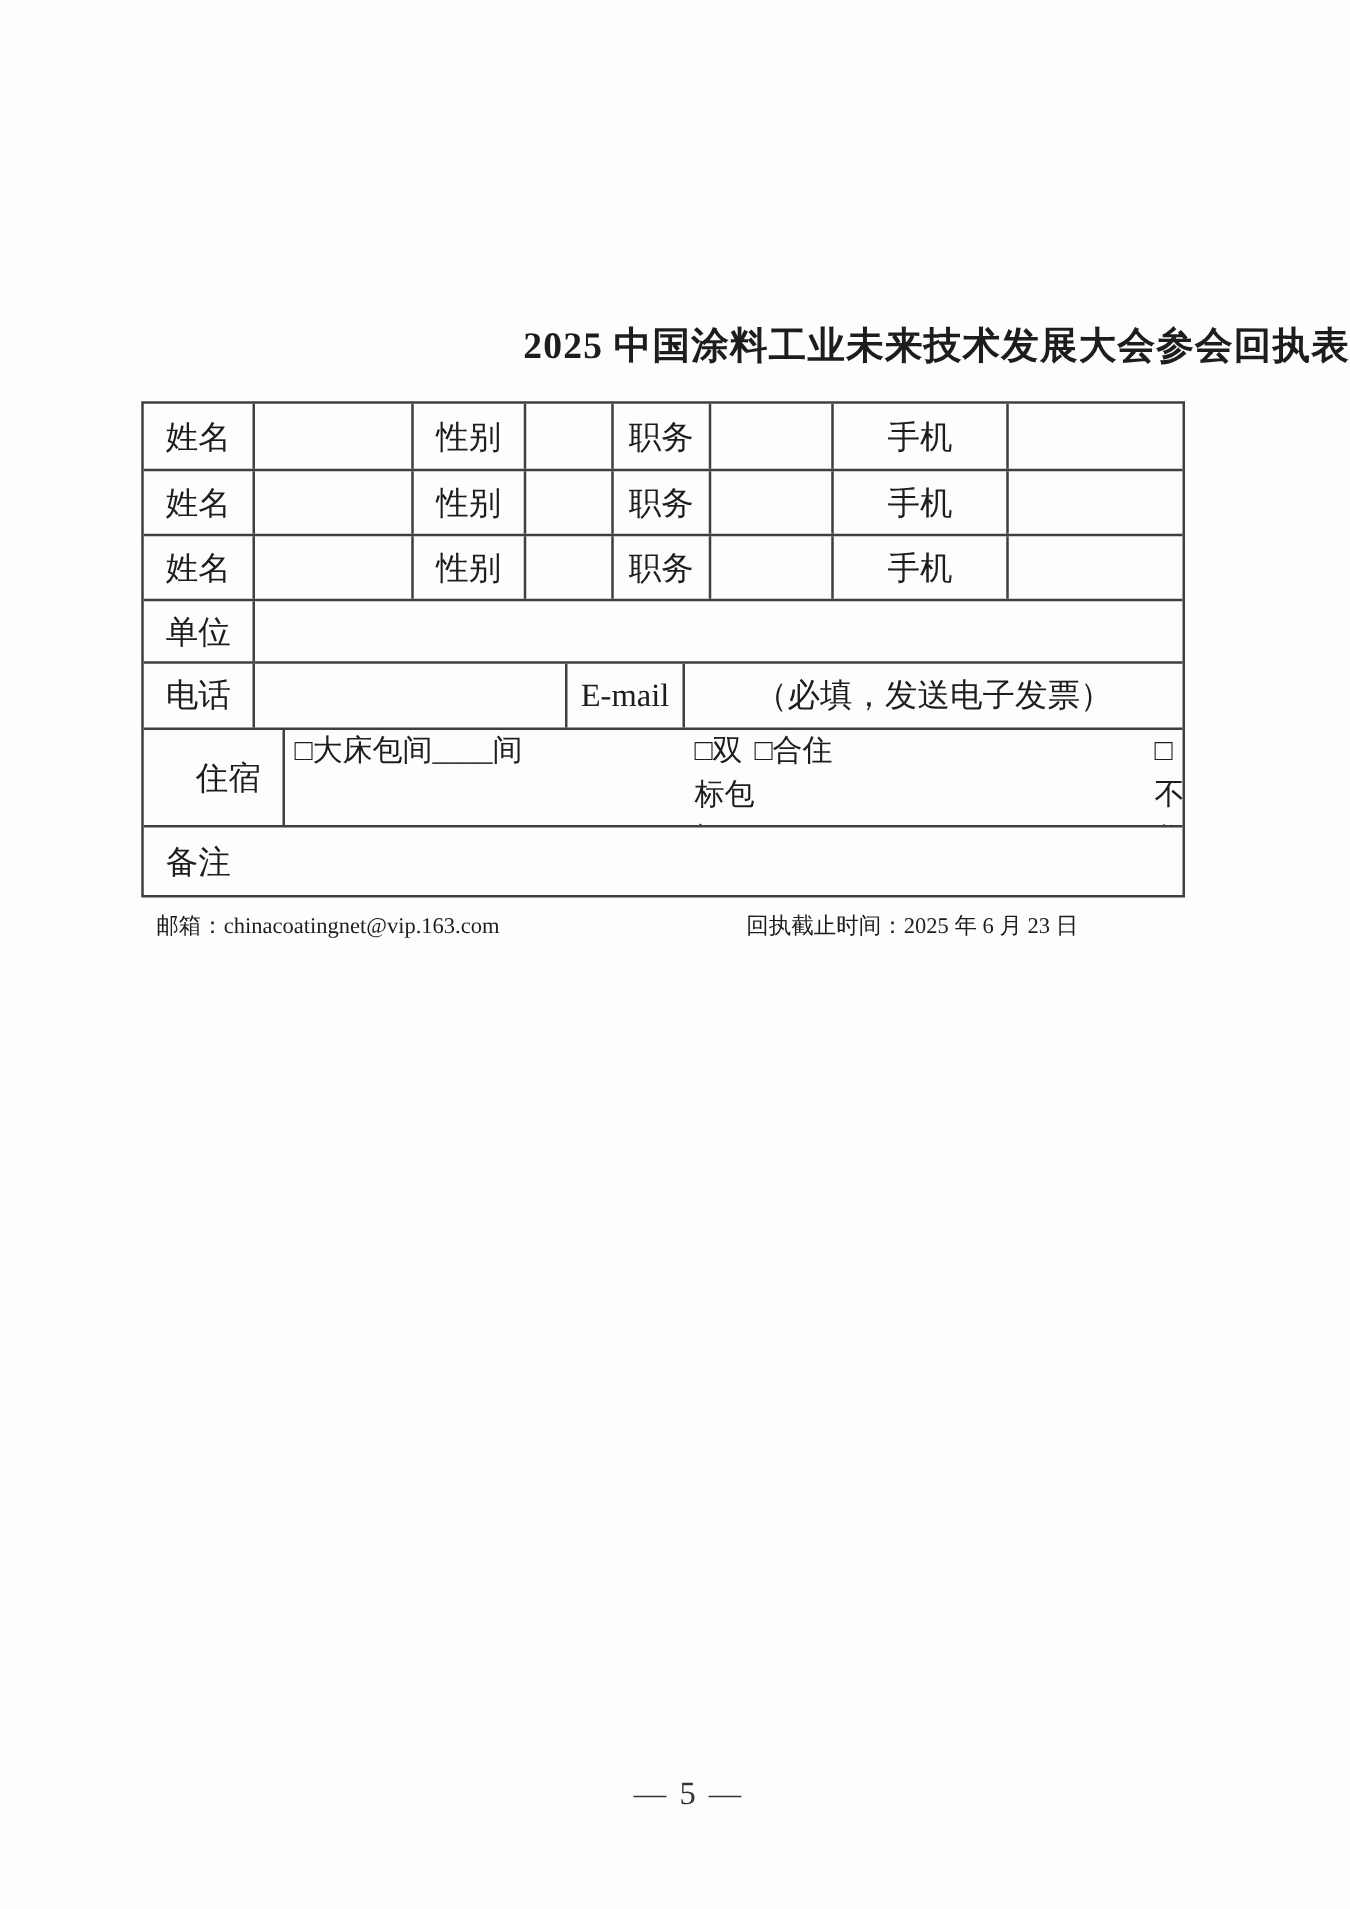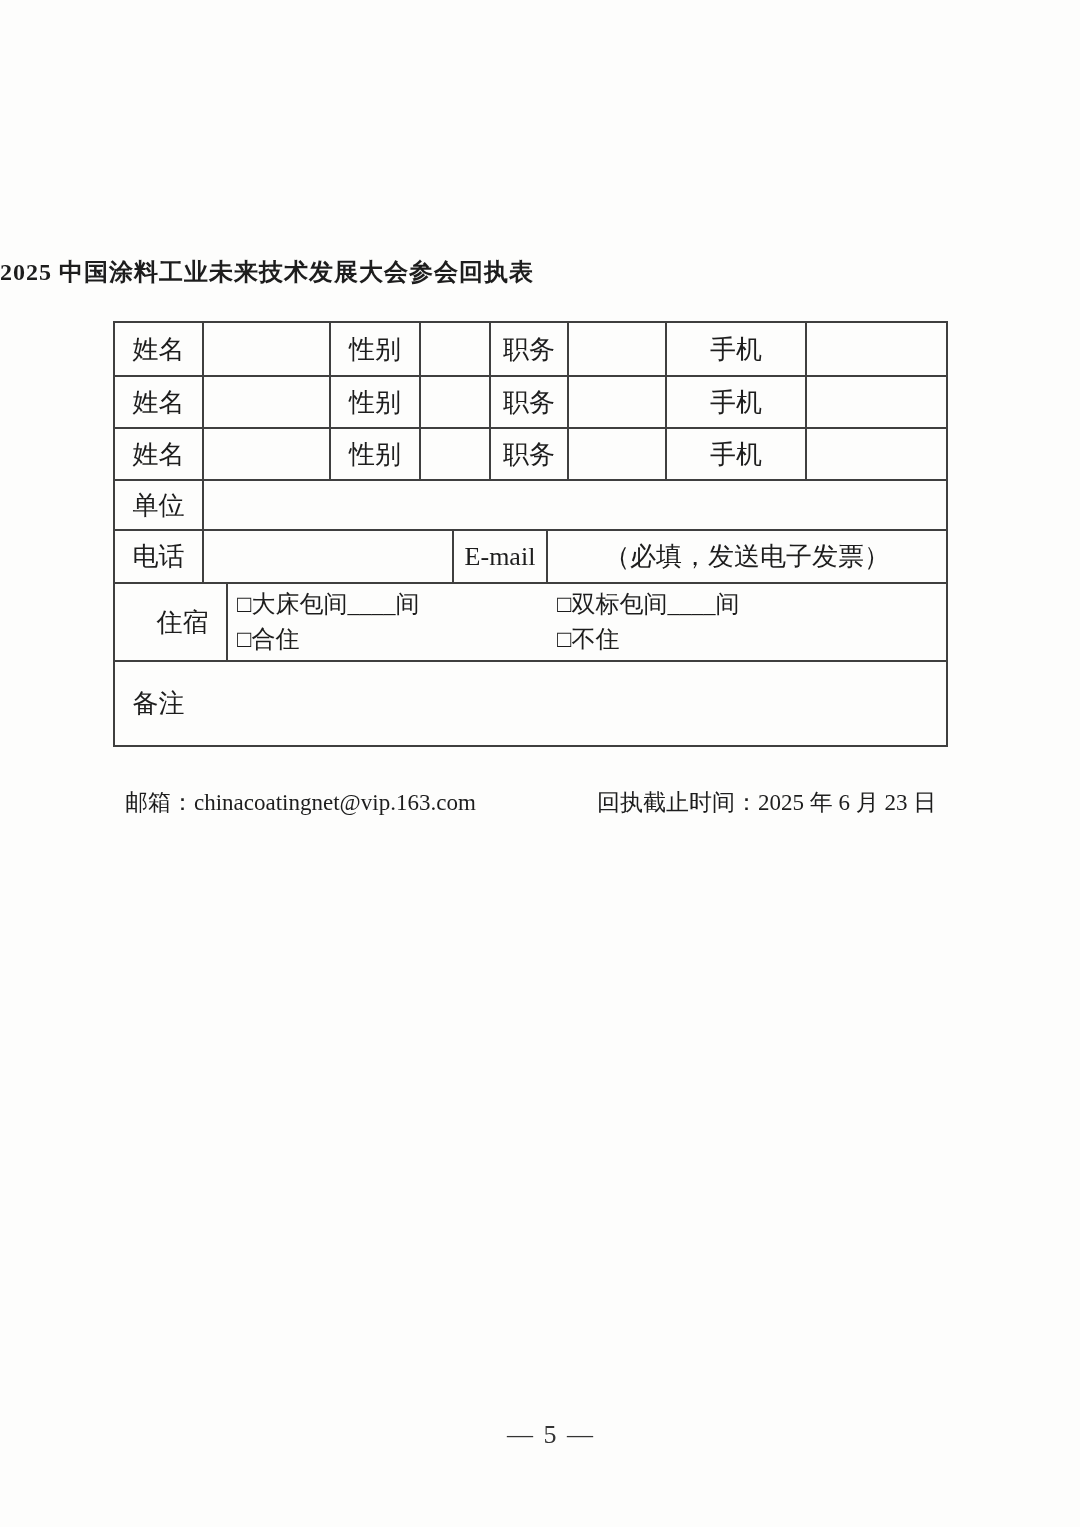--- a/index.html
+++ b/index.html
@@ -14,64 +14,64 @@
     position:relative;
     width:1080px;
     height:1527px;
     background:var(--bg);
     overflow:hidden;
   }
   .doc-title{
     position:absolute;
     top:256px; left:0;
     width:100%;
-    text-align:left;
-    font-size:24px;
+    text-align:right;
+    font-size:30px;
     font-weight:bold;
     letter-spacing:1px;
   }
   .reply-table{
     position:absolute;
     left:113px; top:321px;
     width:835px;
     border:2px solid var(--line);
     font-size:26px;
   }
   .row{display:flex; border-top:2px solid var(--line);}
   .row:first-child{border-top:none;}
   .cell{
     border-left:2px solid var(--line);
     display:flex; align-items:center; justify-content:center;
     overflow:hidden;
   }
   .cell:first-child{border-left:none;}
-  .h52{height:52px;} .h50{height:50px;} .h53{height:53px;} .h78{height:78px;padding-left:24px;} .h67{height:85px;}
+  .h52{height:52px;} .h50{height:50px;} .h53{height:53px;} .h78{height:78px;padding-left:24px;} .h67{height:56px;}
   .w87{width:87px; flex:none;}
   .w127{width:127px; flex:none;}
   .w90{width:90px; flex:none;}
   .w70{width:70px; flex:none;}
   .w78{width:78px; flex:none;}
   .w98{width:98px; flex:none;}
   .w120{width:140px; flex:none;}
   .w250{width:250px; flex:none;}
   .w118{width:94px; flex:none;}
   .grow{flex:1 1 auto;}
   .lodging-content{
-    flex-direction:column;
+    flex-direction:row;
     align-items:flex-start;
     justify-content:center;
     padding-left:9px;
     font-size:24px;
   }
   .opt-line{display:flex; line-height:35px;}
   .opt-first{width:320px; flex:none; display:inline-block;}
   .footer-line{
     position:absolute;
-    top:787px;
-    font-size:23px;
+    top:728px;
+    font-size:18px;
     white-space:nowrap;
   }
   .footer-email{left:125px;}
   .footer-deadline{left:597px;}
   .page-number{
     position:absolute;
     top:1420px; left:0;
     width:100%;
     text-align:center;
     text-indent:22px;

